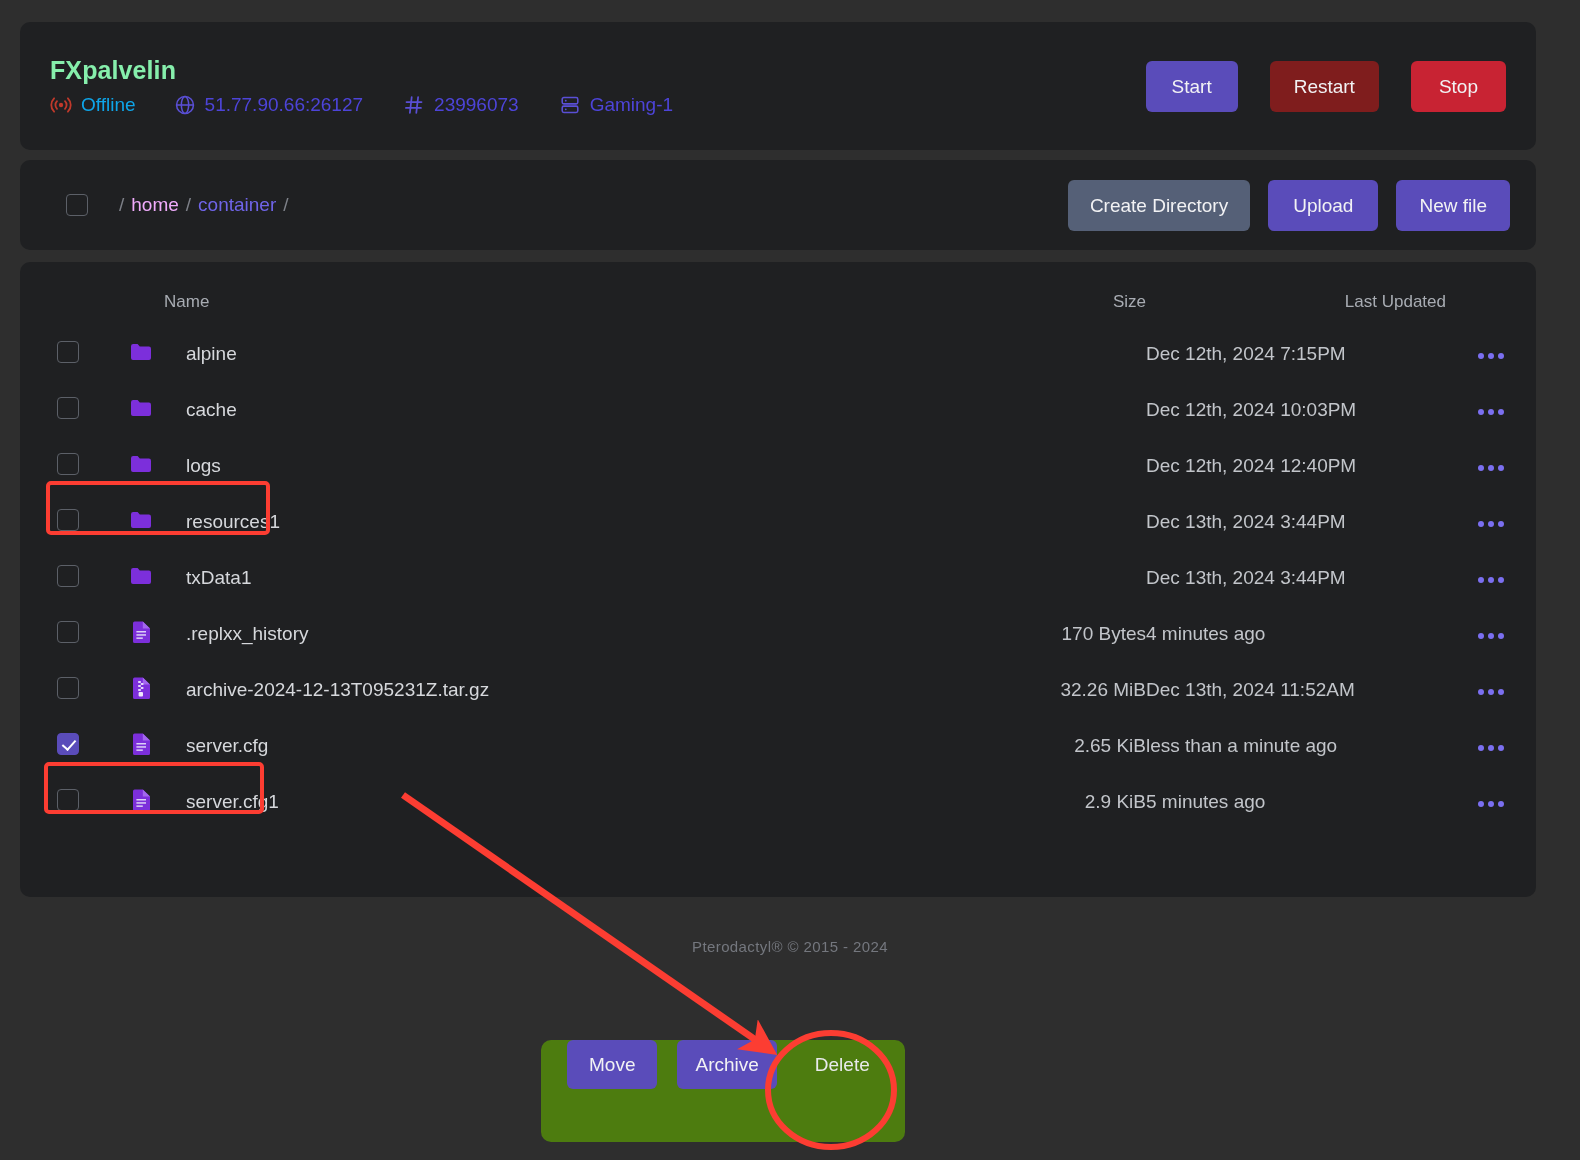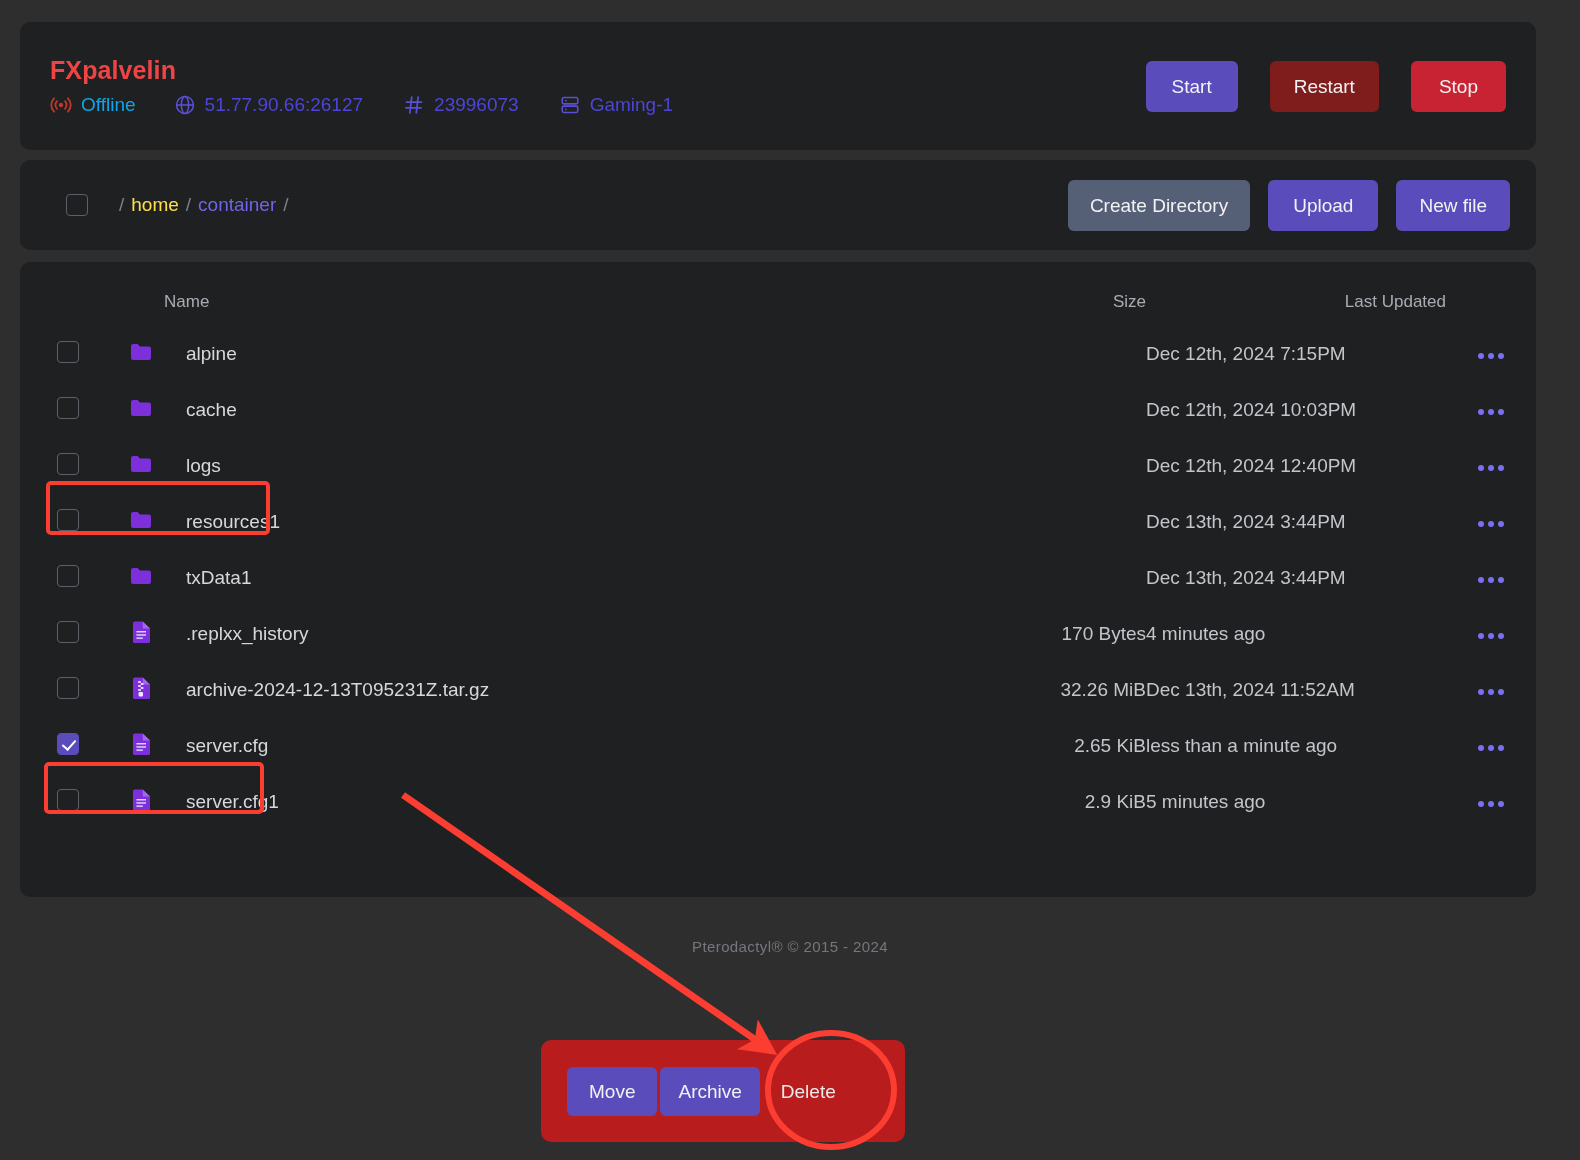--- a/index.html
+++ b/index.html
@@ -18,21 +18,21 @@
   }
 
   
   .server-header {
     position: absolute; left: 20px; top: 22px;
     width: 1516px; height: 128px;
     padding: 24px 30px;
     display: flex; align-items: center; justify-content: space-between;
   }
   .server-title {
-    color: #ef4444; font-size: 25px; font-weight: bold;
+    color: #86efac; font-size: 25px; font-weight: bold;
     letter-spacing: .1px; margin-bottom: 9px;
   }
   .server-meta { display: flex; align-items: center; }
   .meta-item {
     display: flex; align-items: center; gap: 9px;
     color: #4d44d8; font-size: 19px; margin-right: 40px;
   }
   .meta-item.offline { color: #0ea5e9; margin-right: 38px; }
   .meta-icon { display: inline-flex; align-items: center; justify-content: center; }
 
@@ -61,21 +61,21 @@
   }
   .cbox.checked { background: #5a4cba; border-color: #5a4cba; }
   .cbox.checked::after {
     content: ""; position: absolute; left: 7px; top: 3px;
     width: 6px; height: 11px; border: solid #fff;
     border-width: 0 2.4px 2.4px 0; transform: rotate(42deg);
   }
   .crumb { font-size: 19px; color: #c9ccd2; display: flex; gap: 7px; }
   .crumb .sep { color: #7e8189; }
   .crumb .active { color: #6f64e8; }
-  .crumb .plain { color: #fde047; }
+  .crumb .plain { color: #f0abfc; }
 
   .crumb-buttons { display: flex; gap: 18px; }
   .btn-create { background: #556077; padding: 16px 22px; }
   .btn-upload { background: #5a4cba; padding: 16px 25px; }
   .btn-newfile{ background: #5a4cba; padding: 2px 23px; }
 
   
   .file-card {
     position: absolute; left: 20px; top: 262px;
     width: 1516px; height: 635px;
@@ -108,22 +108,22 @@
   .footer {
     position: absolute; left: 0; top: 938px; width: 1580px;
     text-align: center; color: #74777e; font-size: 15px;
     letter-spacing: .4px;
   }
 
   
   .action-bar {
     position: absolute; left: 541px; top: 1040px;
     width: 364px; height: 102px;
-    background: #b91c1c; border-radius: 10px;
-    display: flex; align-items: center; gap: 3px;
+    background: #4d7c0f; border-radius: 10px;
+    display: flex; align-items: flex-start; gap: 20px;
     padding-left: 26px;
   }
   .btn-move    { background: #5a4cba; padding: 15px 22px; font-size: 19px; }
   .btn-archive { background: #5a4cba; padding: 15px 18px; font-size: 19px; }
   .btn-delete  { background: transparent; padding: 15px 18px; font-size: 19px; color: #e9eaec; }
   .hl-box {
     position: absolute; border: 4px solid #fc3d32; border-radius: 5px;
     pointer-events: none;
   }
   .hl-resources { left: 46px; top: 481px; width: 224px; height: 54px; }

